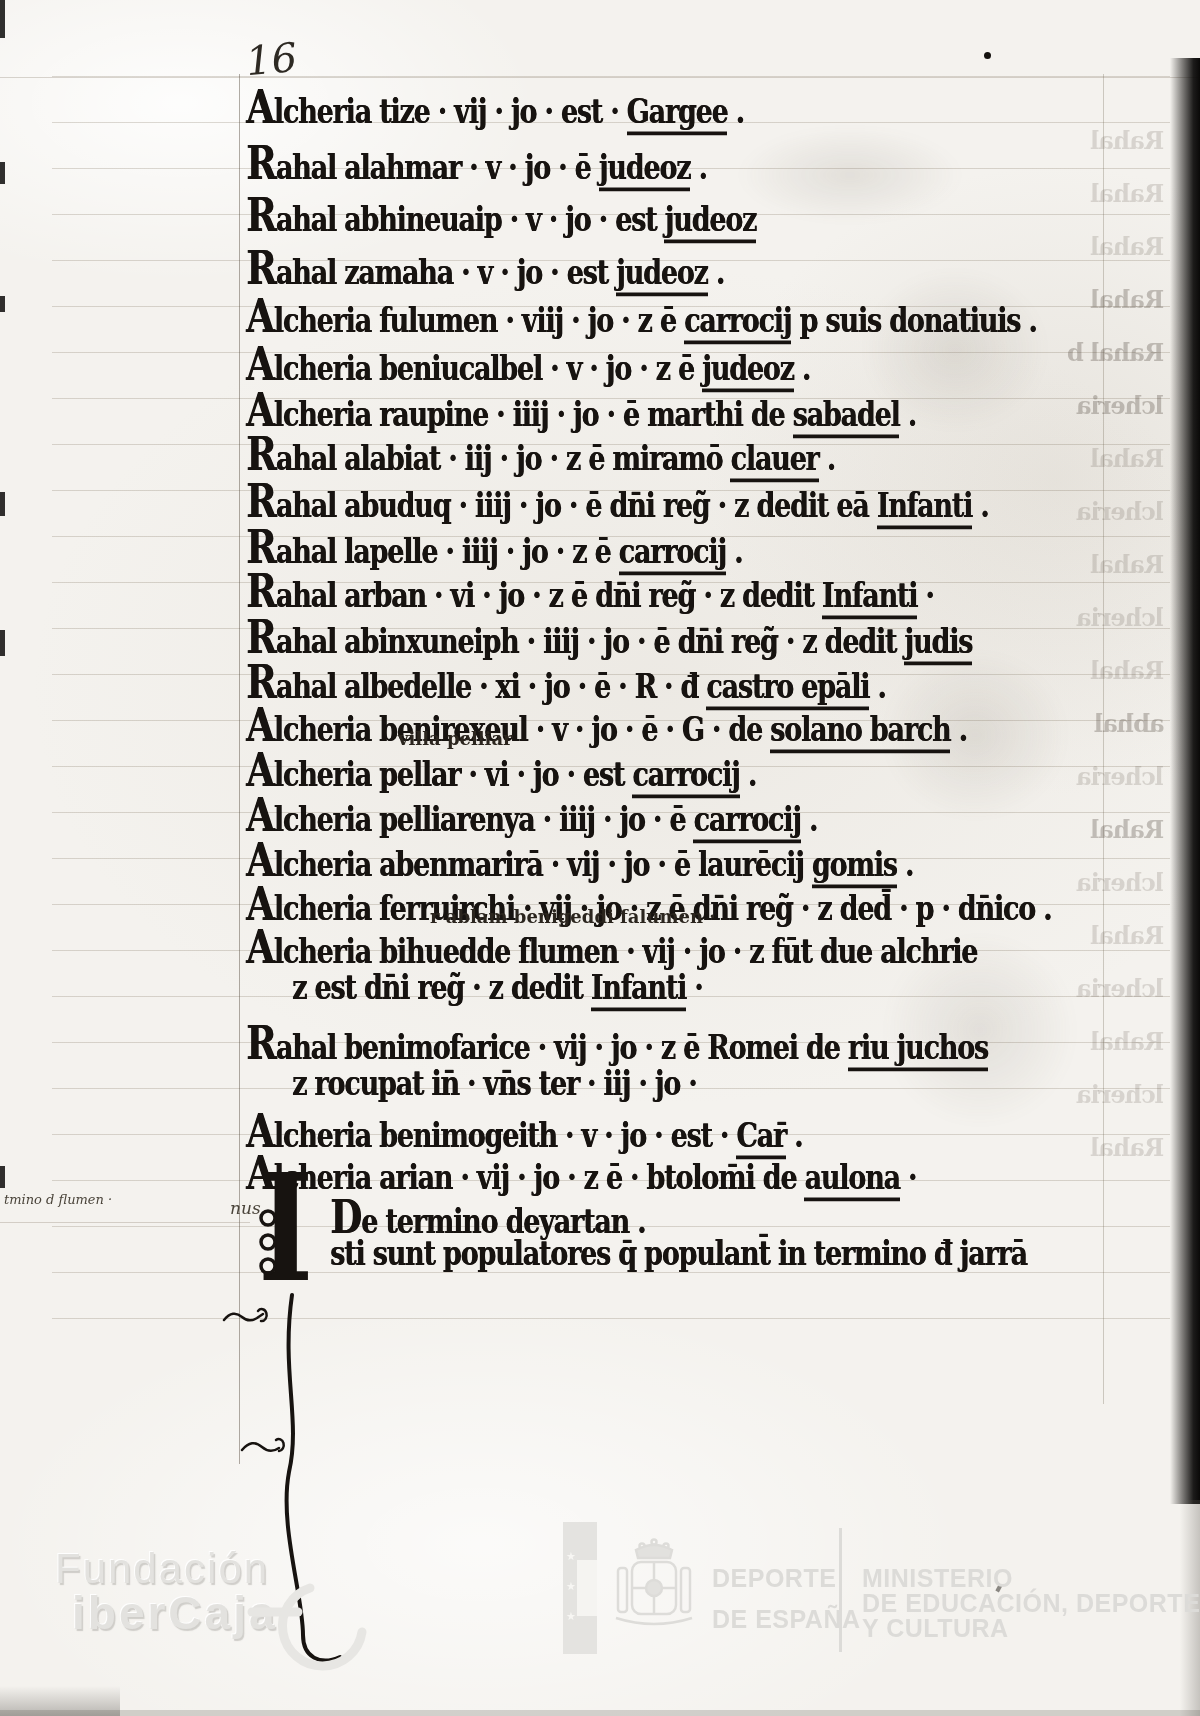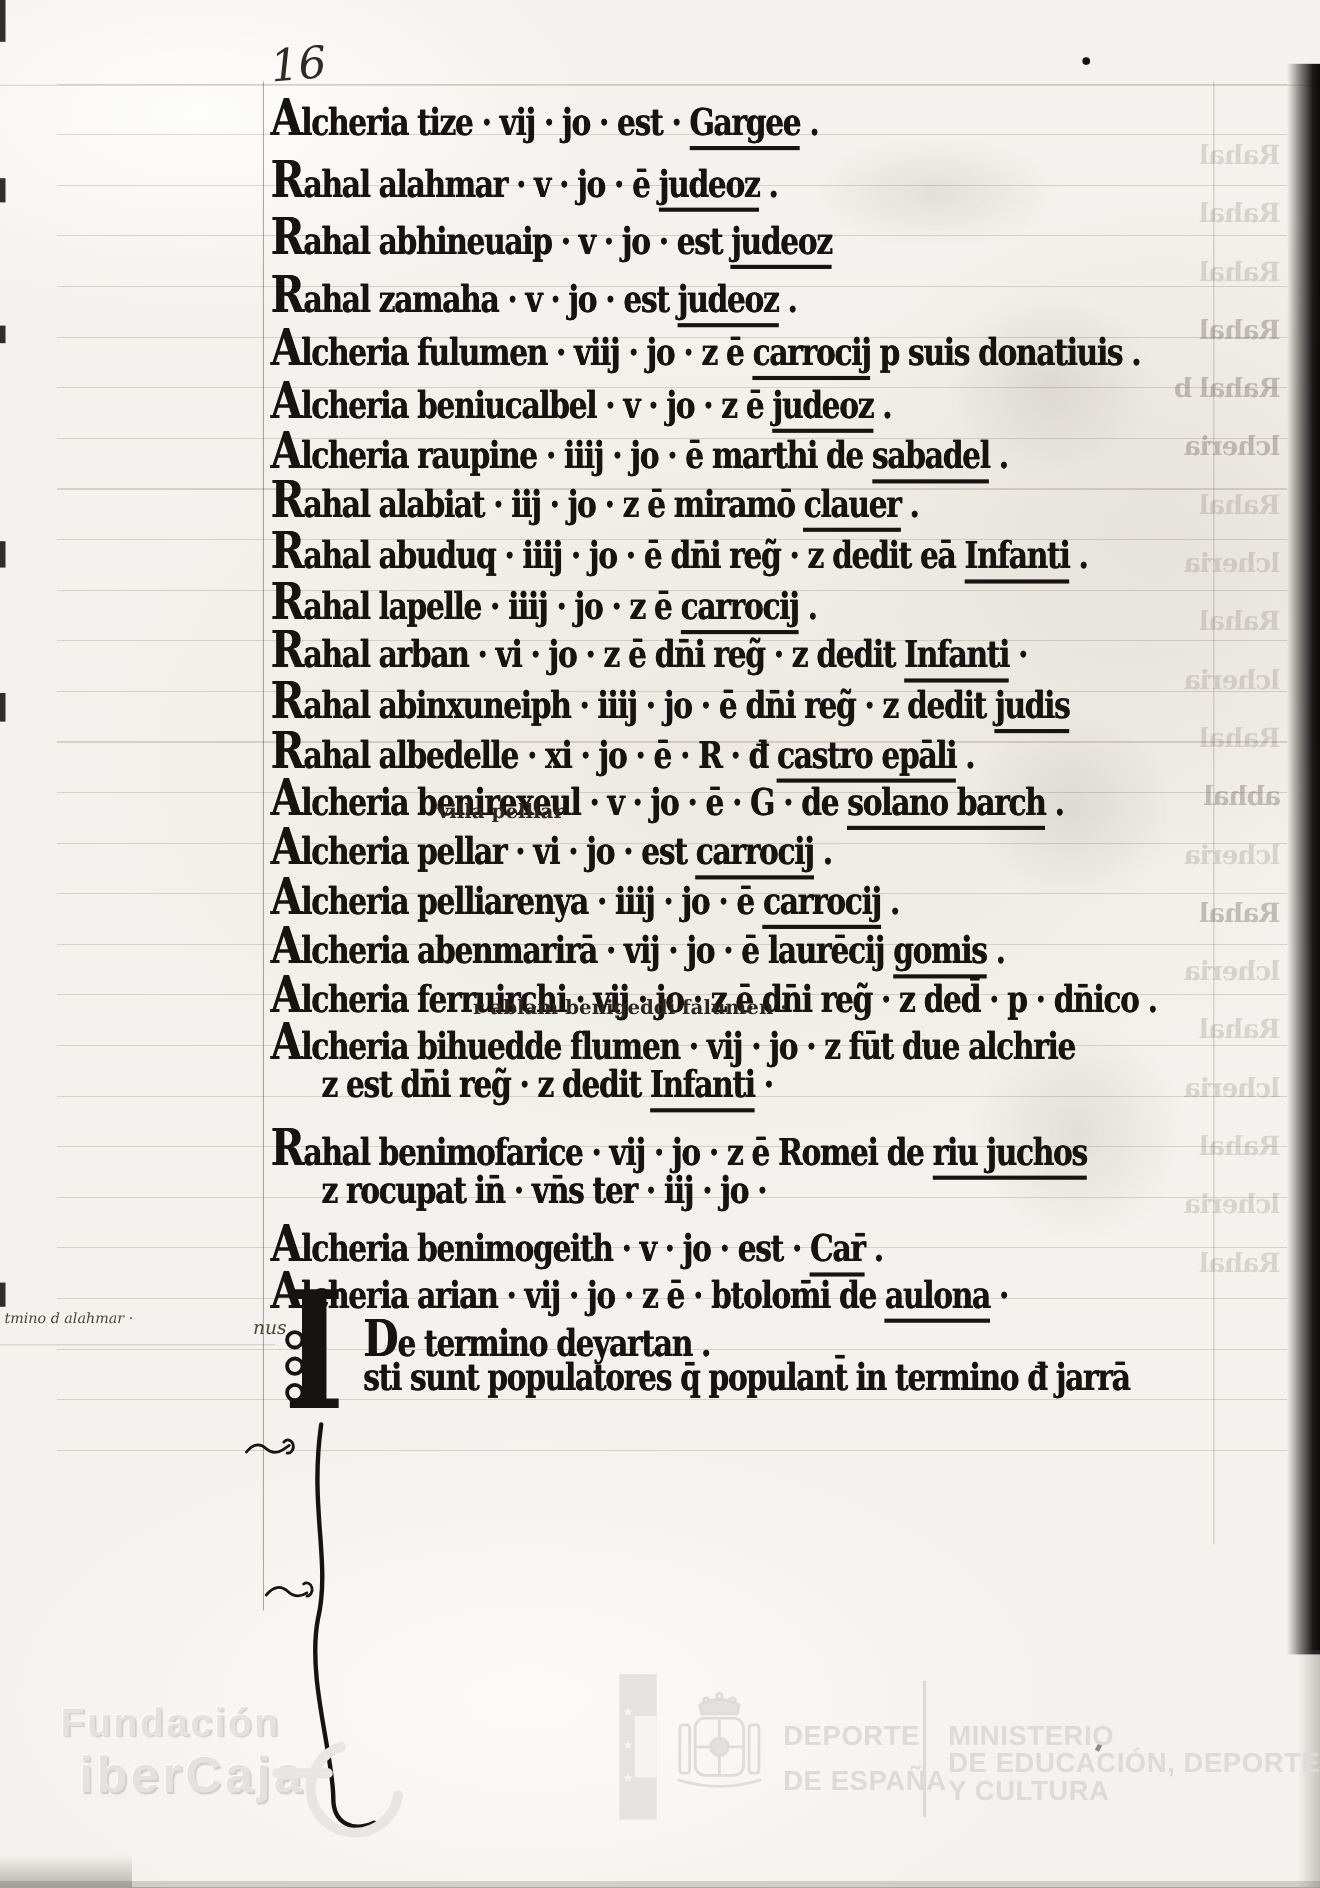--- a/index.html
+++ b/index.html
@@ -48,21 +48,21 @@
     background:linear-gradient(to right, rgba(18,16,14,0) 0, rgba(18,16,14,.5) 40%, rgba(10,9,8,.92) 78%, #0a0908 100%);}
   .edge-right-low{position:absolute;left:1180px;top:1500px;width:20px;height:216px;
     background:linear-gradient(to right, rgba(90,86,80,0), rgba(90,86,80,.30));}
   .corner-bl{position:absolute;left:0;top:1686px;width:120px;height:30px;
     background:linear-gradient(to top, rgba(70,66,60,.35), transparent);}
   .bottom-line{position:absolute;left:0;top:1710px;width:1200px;height:6px;background:rgba(80,76,70,.22);}
   .ink-dot{position:absolute;border-radius:50%;background:#14110e;}
   .speck{position:absolute;width:4px;height:8px;background:#8a8782;transform:rotate(28deg);}
   
   .wm{position:absolute;font-family:"Liberation Sans", sans-serif;white-space:nowrap;}
-  .wm-iber1{left:55px;top:1545px;font-size:36px;font-weight:bold;letter-spacing:2px;color:#e3e2df;
+  .wm-iber1{left:55px;top:1545px;font-size:42px;font-weight:normal;letter-spacing:2px;color:#e3e2df;
     text-shadow:-1px -1px 0 rgba(255,255,255,.9), 1.5px 1.5px 1px rgba(150,148,143,.4);}
   .wm-iber2{left:72px;top:1586px;font-size:46px;font-weight:bold;letter-spacing:3px;color:#e3e2df;
     text-shadow:-1px -1px 0 rgba(255,255,255,.9), 1.5px 1.5px 1px rgba(150,148,143,.4);}
   .wm-gov{font-size:25px;letter-spacing:.5px;color:#dcdbd8;font-weight:bold;}
   .wm-flag{position:absolute;left:563px;top:1522px;width:34px;height:132px;background:#e4e3e0;}
   .wm-flag .notch{position:absolute;left:14px;top:38px;width:20px;height:56px;background:#f5f4f1;}
   .wm-flag .star{position:absolute;left:3px;color:#f7f6f3;font-size:11px;}
   .wm-divider{position:absolute;left:839px;top:1528px;width:3px;height:124px;background:#dcdbd8;}
 </style>
 </head>
@@ -121,21 +121,21 @@
       <circle cx="268" cy="1242" r="7" stroke-width="3.5"></circle>
       <circle cx="268" cy="1266" r="7" stroke-width="3.5"></circle>
       <path d="M 292 1295 C 281 1372 301 1420 289 1472 C 279 1525 303 1595 303 1635 C 303 1657 320 1666 340 1657" stroke-width="4"></path>
       <path d="M 224 1320 q 9 -11 18 -3 q 7 6 15 1 l 6 -4" stroke-width="2.5"></path>
       <path d="M 258 1311 a 5 6 0 1 1 3 10" stroke-width="2.5"></path>
       <path d="M 242 1450 q 10 -12 20 -3 q 8 7 17 1" stroke-width="2.5"></path>
       <path d="M 276 1440 a 5 6 0 1 1 3 11" stroke-width="2.5"></path>
     </g>
   </svg>
 
-  <div class="note margin-note">tmino d alahmar ·</div>
+  <div class="note margin-note">tmino d flumen ·</div>
   <div class="note guide-note">nus</div>
 
   <div id="bleed">
       <span class="bleed-word" style="top: 126px;">Rahal</span>
       <span class="bleed-word" style="top: 179px;">Rahal</span>
       <span class="bleed-word" style="top: 232px;">Rahal</span>
       <span class="bleed-word" style="top: 285px;">Rahal</span>
       <span class="bleed-word" style="top: 338px;">Rahal b</span>
       <span class="bleed-word" style="top: 391px;">lcheria</span>
       <span class="bleed-word" style="top: 444px;">Rahal</span>

